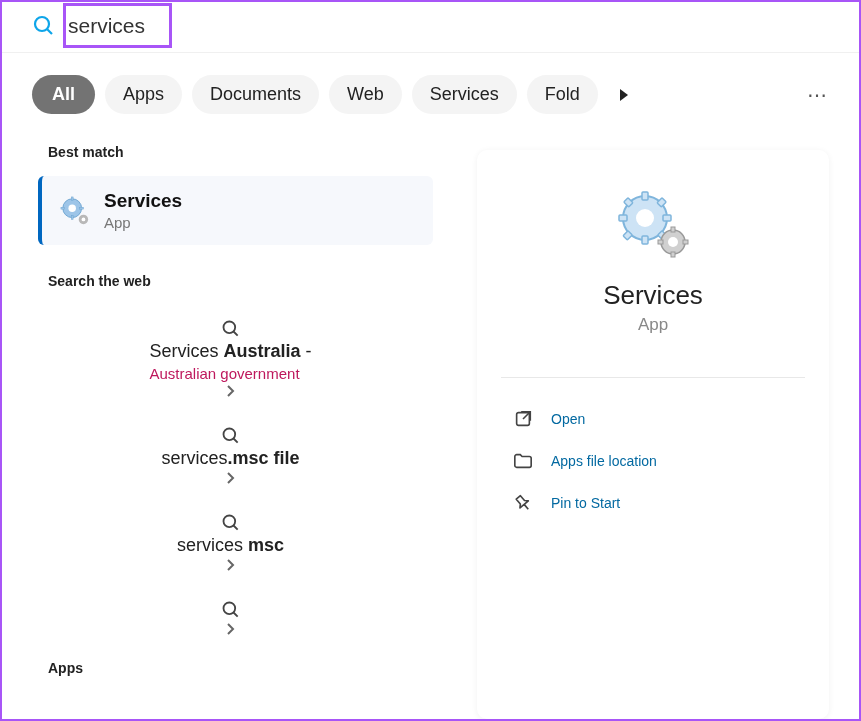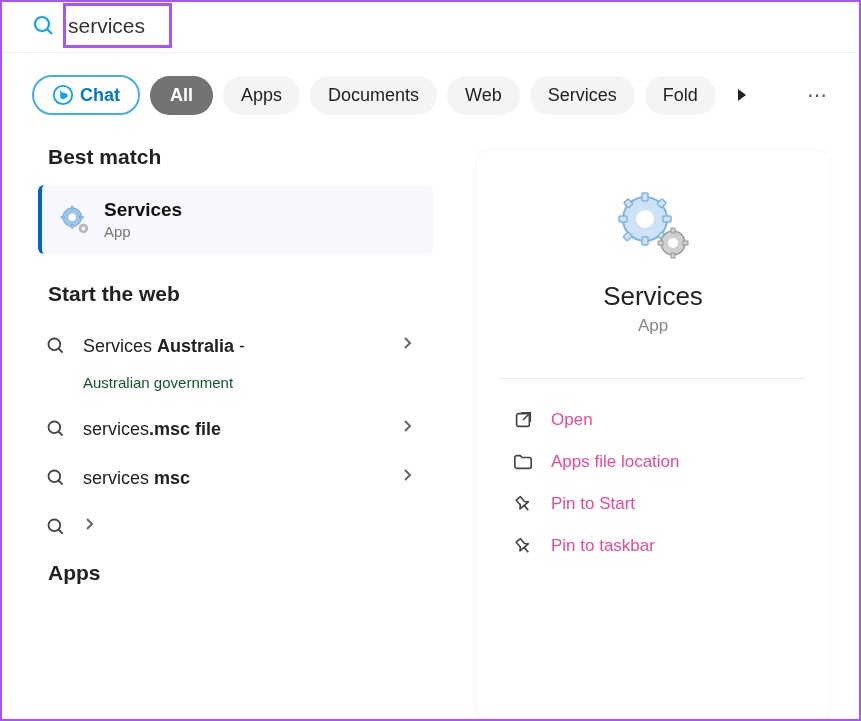--- a/index.html
+++ b/index.html
@@ -93,21 +93,21 @@
     }
     .content {
       display: flex;
       height: calc(100% - 130px);
     }
     .left-col {
       width: 445px;
       padding: 6px 0 0 36px;
     }
     .section-header {
-      font-size: 21px;
+      font-size: 14px;
       font-weight: 600;
       color: #222;
       margin: 6px 0 16px 10px;
     }
     .result-card {
       background: #f6f8fc;
       border-radius: 6px;
       padding: 14px 18px;
       display: flex;
       align-items: center;
@@ -125,44 +125,45 @@
       font-weight: 600;
       color: #111;
     }
     .result-sub {
       font-size: 15px;
       color: #777;
       margin-top: 2px;
     }
     .web-item {
       display: flex;
-      align-items: flex-start;
-      gap: 17px;
+      align-items: center;
+      gap: 2px;
       padding: 14px 18px 14px 8px;
       width: 395px;
       cursor: pointer;
+      flex-direction: column;
     }
     .web-item .small-search {
       color: #444;
       flex-shrink: 0;
     }
     .web-text {
       flex: 1;
     }
     .web-title {
       font-size: 18px;
       color: #222;
     }
     .web-title .bold {
       font-weight: 700;
     }
     .web-sub {
       font-size: 15px;
-      color: #14532d;
-      margin-top: 17px;
+      color: #be185d;
+      margin-top: 3px;
     }
     .chevron-right {
       color: #666;
     }
     .right-col {
       flex: 1;
       padding: 18px 30px 0 30px;
     }
     .detail-panel {
       background: #fff;
@@ -192,22 +193,22 @@
       height: 1px;
       background: #e8e8e8;
       margin: 0 -6px 20px -6px;
     }
     .action-item {
       display: flex;
       align-items: center;
       gap: 18px;
       padding: 11px 6px;
       cursor: pointer;
-      font-size: 17px;
-      color: #ec4899;
+      font-size: 14px;
+      color: #0369a1;
     }
     .action-icon {
       width: 20px;
       height: 20px;
       color: #444;
       flex-shrink: 0;
     }
   </style>
 </head>
 <body>
@@ -217,27 +218,20 @@
     <circle cx="10" cy="10" r="7"></circle>
     <line x1="20" y1="20" x2="15" y2="15"></line>
   </svg>
   <div class="search-input-wrap">
     <input class="search-input" value="services" style="">
     <div class="highlight-box"></div>
   </div>
 </div>
 
 <div class="filter-row">
-  <button class="pill chat">
-    <svg class="bing-icon" viewBox="0 0 24 24">
-      <circle cx="12" cy="12" r="10" fill="none" stroke="#0ea5e9" stroke-width="2"></circle>
-      <path d="M 9 6 L 9 15 L 12 17 L 17 14 L 17 11 L 11 9 L 9 6 Z" fill="#0ea5e9"></path>
-    </svg>
-    <span>Chat</span>
-  </button>
   <button class="pill all">All</button>
   <button class="pill">Apps</button>
   <button class="pill">Documents</button>
   <button class="pill">Web</button>
   <button class="pill">Services</button>
   <button class="pill">Fold</button>
   <svg class="filter-arrow" width="16" height="16" viewBox="0 0 16 16" fill="#222">
     <path d="M4 2 L12 8 L4 14 Z"></path>
   </svg>
   <div class="more-icon">⋯</div>
@@ -259,21 +253,21 @@
         </g>
         <circle cx="25" cy="25" r="5" fill="#b8b8b8"></circle>
         <circle cx="25" cy="25" r="2" fill="#fff"></circle>
       </svg>
       <div>
         <div class="result-title">Services</div>
         <div class="result-sub">App</div>
       </div>
     </div>
 
-    <div class="section-header">Start the web</div>
+    <div class="section-header">Search the web</div>
 
     <div id="web-items-container">
         <div class="web-item">
     <svg class="small-search" width="20" height="20" viewBox="0 0 24 24" fill="none" stroke="currentColor" stroke-width="2.2">
       <circle cx="10" cy="10" r="7"></circle>
       <line x1="20" y1="20" x2="15" y2="15"></line>
     </svg>
     <div class="web-text">
       <div class="web-title">Services <span class="bold">Australia</span> -</div>
       <div class="web-sub">Australian government</div>
@@ -369,22 +363,16 @@
               <path d="M2 6 C2 5 3 4 4 4 L8 4 L10 6 L18 6 C19 6 20 7 20 8 L20 16 C20 17 19 18 18 18 L4 18 C3 18 2 17 2 16 Z" fill="none" stroke="currentColor" stroke-width="1.8"></path>
             </svg>
     <span>Apps file location</span>
   </div>
           <div class="action-item">
     <svg class="action-icon" viewBox="0 0 22 22">
               <path d="M8 3 L14 3 L14 10 L17 13 L5 13 L8 10 Z M11 13 L11 20" fill="none" stroke="currentColor" stroke-width="1.8" stroke-linejoin="round" transform="rotate(-40 11 11)"></path>
             </svg>
     <span>Pin to Start</span>
   </div>
-          <div class="action-item">
-    <svg class="action-icon" viewBox="0 0 22 22">
-              <path d="M8 3 L14 3 L14 10 L17 13 L5 13 L8 10 Z M11 13 L11 20" fill="none" stroke="currentColor" stroke-width="1.8" stroke-linejoin="round" transform="rotate(-40 11 11)"></path>
-            </svg>
-    <span>Pin to taskbar</span>
-  </div>
         </div>
     </div>
   </div>
 </div>
 
 </body></html>

